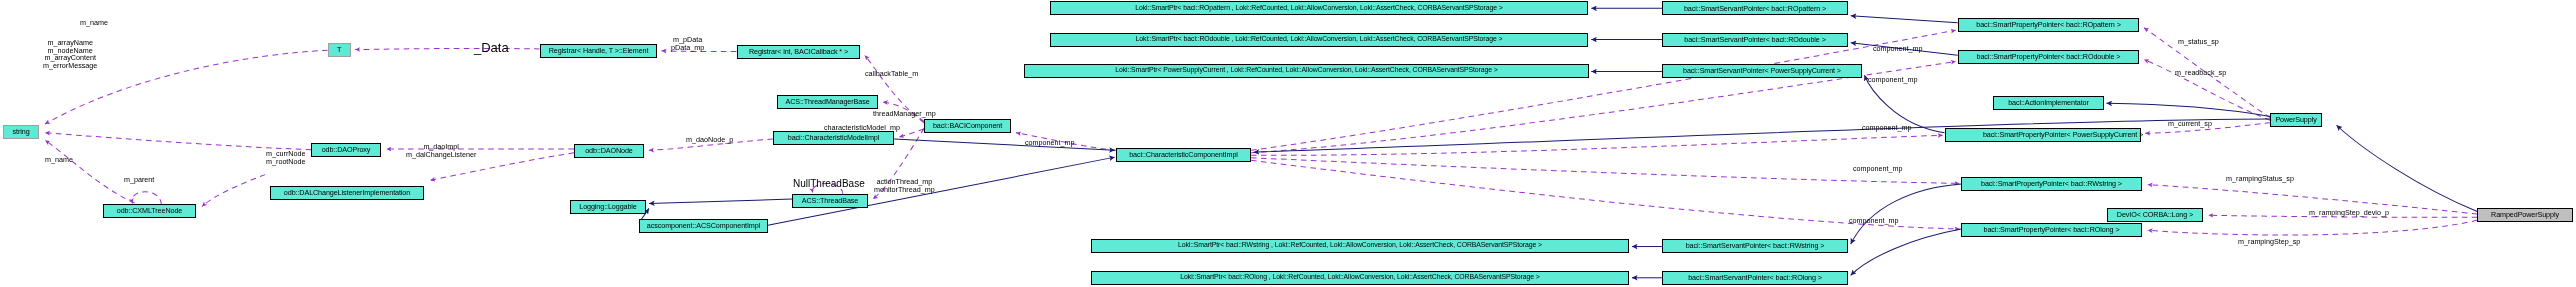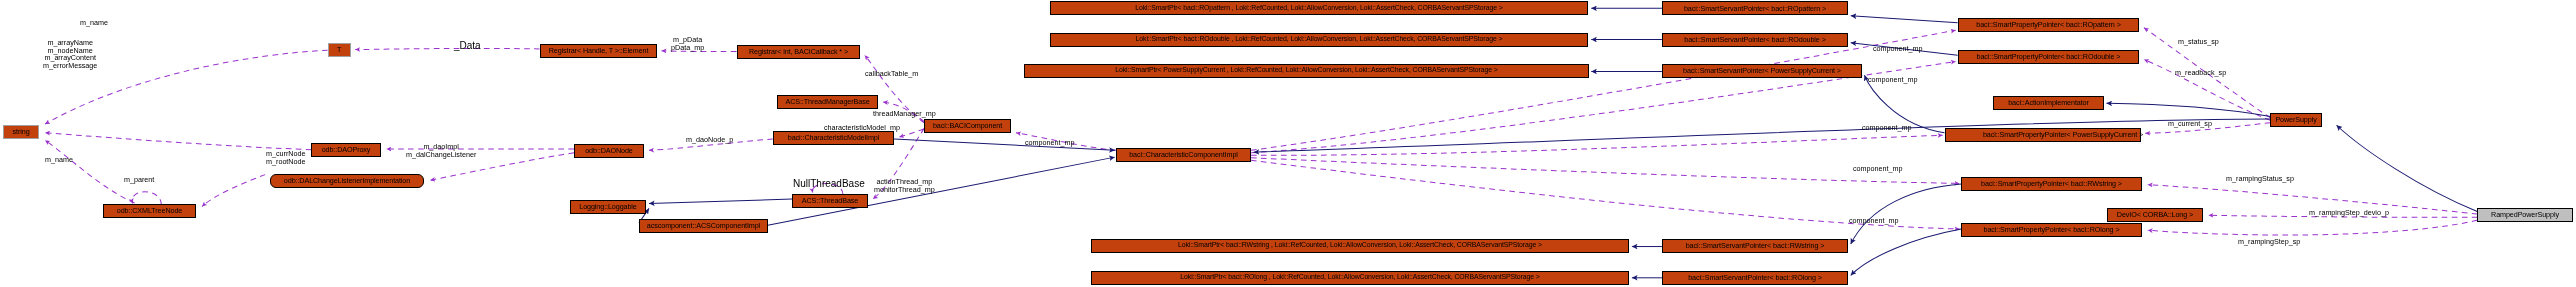--- a/index.html
+++ b/index.html
@@ -19,21 +19,21 @@
     position: absolute;
     left: 0; top: 0;
     width: 2576px;
     height: 288px;
     pointer-events: none;
   }
   .node {
     position: absolute;
     box-sizing: border-box;
     border: 0.6px solid #000000;
-    background: #c2410c;
+    background: #5eead4;
     color: #000000;
     display: flex;
     align-items: center;
     justify-content: center;
     white-space: nowrap;
     line-height: 1;
     letter-spacing: -0.1px;
   }
   .node.thin {
     border: 0.6px solid #a0a0a0;
@@ -160,21 +160,21 @@
       <path d="M3962,338 C3870,300 3780,240 3737,200"></path>
     </g>
   </svg>
 
   <div class="node thin" style="left:3.1px;  top:125px;  width:36px;  height:13.8px;  font-size:7.2px;">string</div>
 
   <div class="node thin" style="left:328px; top:43px;  width:22.5px;  height:13.8px;  font-size:7.2px;">T</div>
 
   <div class="node" style="left:103px; top:204px; width:93px; height:13.8px; font-size:7.2px;">odb::CXMLTreeNode</div>
 
-  <div class="node" style="left:270px; top:174px; width:154px; height:13.8px; font-size:7.2px;border-radius:6px;">odb::DALChangeListenerImplementation</div>
+  <div class="node" style="left:270px; top:186px; width:154px; height:13.8px; font-size:7.2px;">odb::DALChangeListenerImplementation</div>
 
   <div class="node" style="left:311px; top:143px; width:70px; height:13.8px; font-size:7.2px;">odb::DAOProxy</div>
 
   <div class="node" style="left:574px; top:144px; width:70px; height:13.8px; font-size:7.2px;">odb::DAONode</div>
 
   <div class="node" style="left:570px; top:200px; width:76px; height:13.8px; font-size:7.2px;">Logging::Loggable</div>
 
   <div class="node" style="left:792px; top:194px; width:76px; height:13.8px; font-size:7.2px;">ACS::ThreadBase</div>
 
   <div class="node" style="left:777px; top:95px; width:101px; height:13.8px; font-size:7.2px;">ACS::ThreadManagerBase</div>
@@ -242,21 +242,21 @@
 
   <div class="edge-label" style="left:266px; top:150px; font-size:7.2px;">m_currNode
 m_rootNode</div>
 
   <div class="edge-label" style="left:406px; top:143px; font-size:7.2px;">m_daoImpl
 m_dalChangeListener</div>
 
   <div class="edge-label" style="left:671px; top:36px; font-size:7.2px;">m_pData
 pData_mp</div>
 
-  <div class="edge-label" style="left:454px; top:41px; font-size:10px;">_Data</div>
+  <div class="edge-label" style="left:474px; top:41px; font-size:13px;">_Data</div>
 
   <div class="edge-label" style="left:686px; top:136px; font-size:7.2px;">m_daoNode_p</div>
 
   <div class="edge-label" style="left:793px; top:179px; font-size:10px;">NullThreadBase</div>
 
   <div class="edge-label" style="left:873px; top:110px; font-size:7.2px;">threadManager_mp</div>
 
   <div class="edge-label" style="left:865px; top:70px; font-size:7.2px;">callbackTable_m</div>
 
   <div class="edge-label" style="left:824px; top:124px; font-size:7.2px;">characteristicModel_mp</div>

